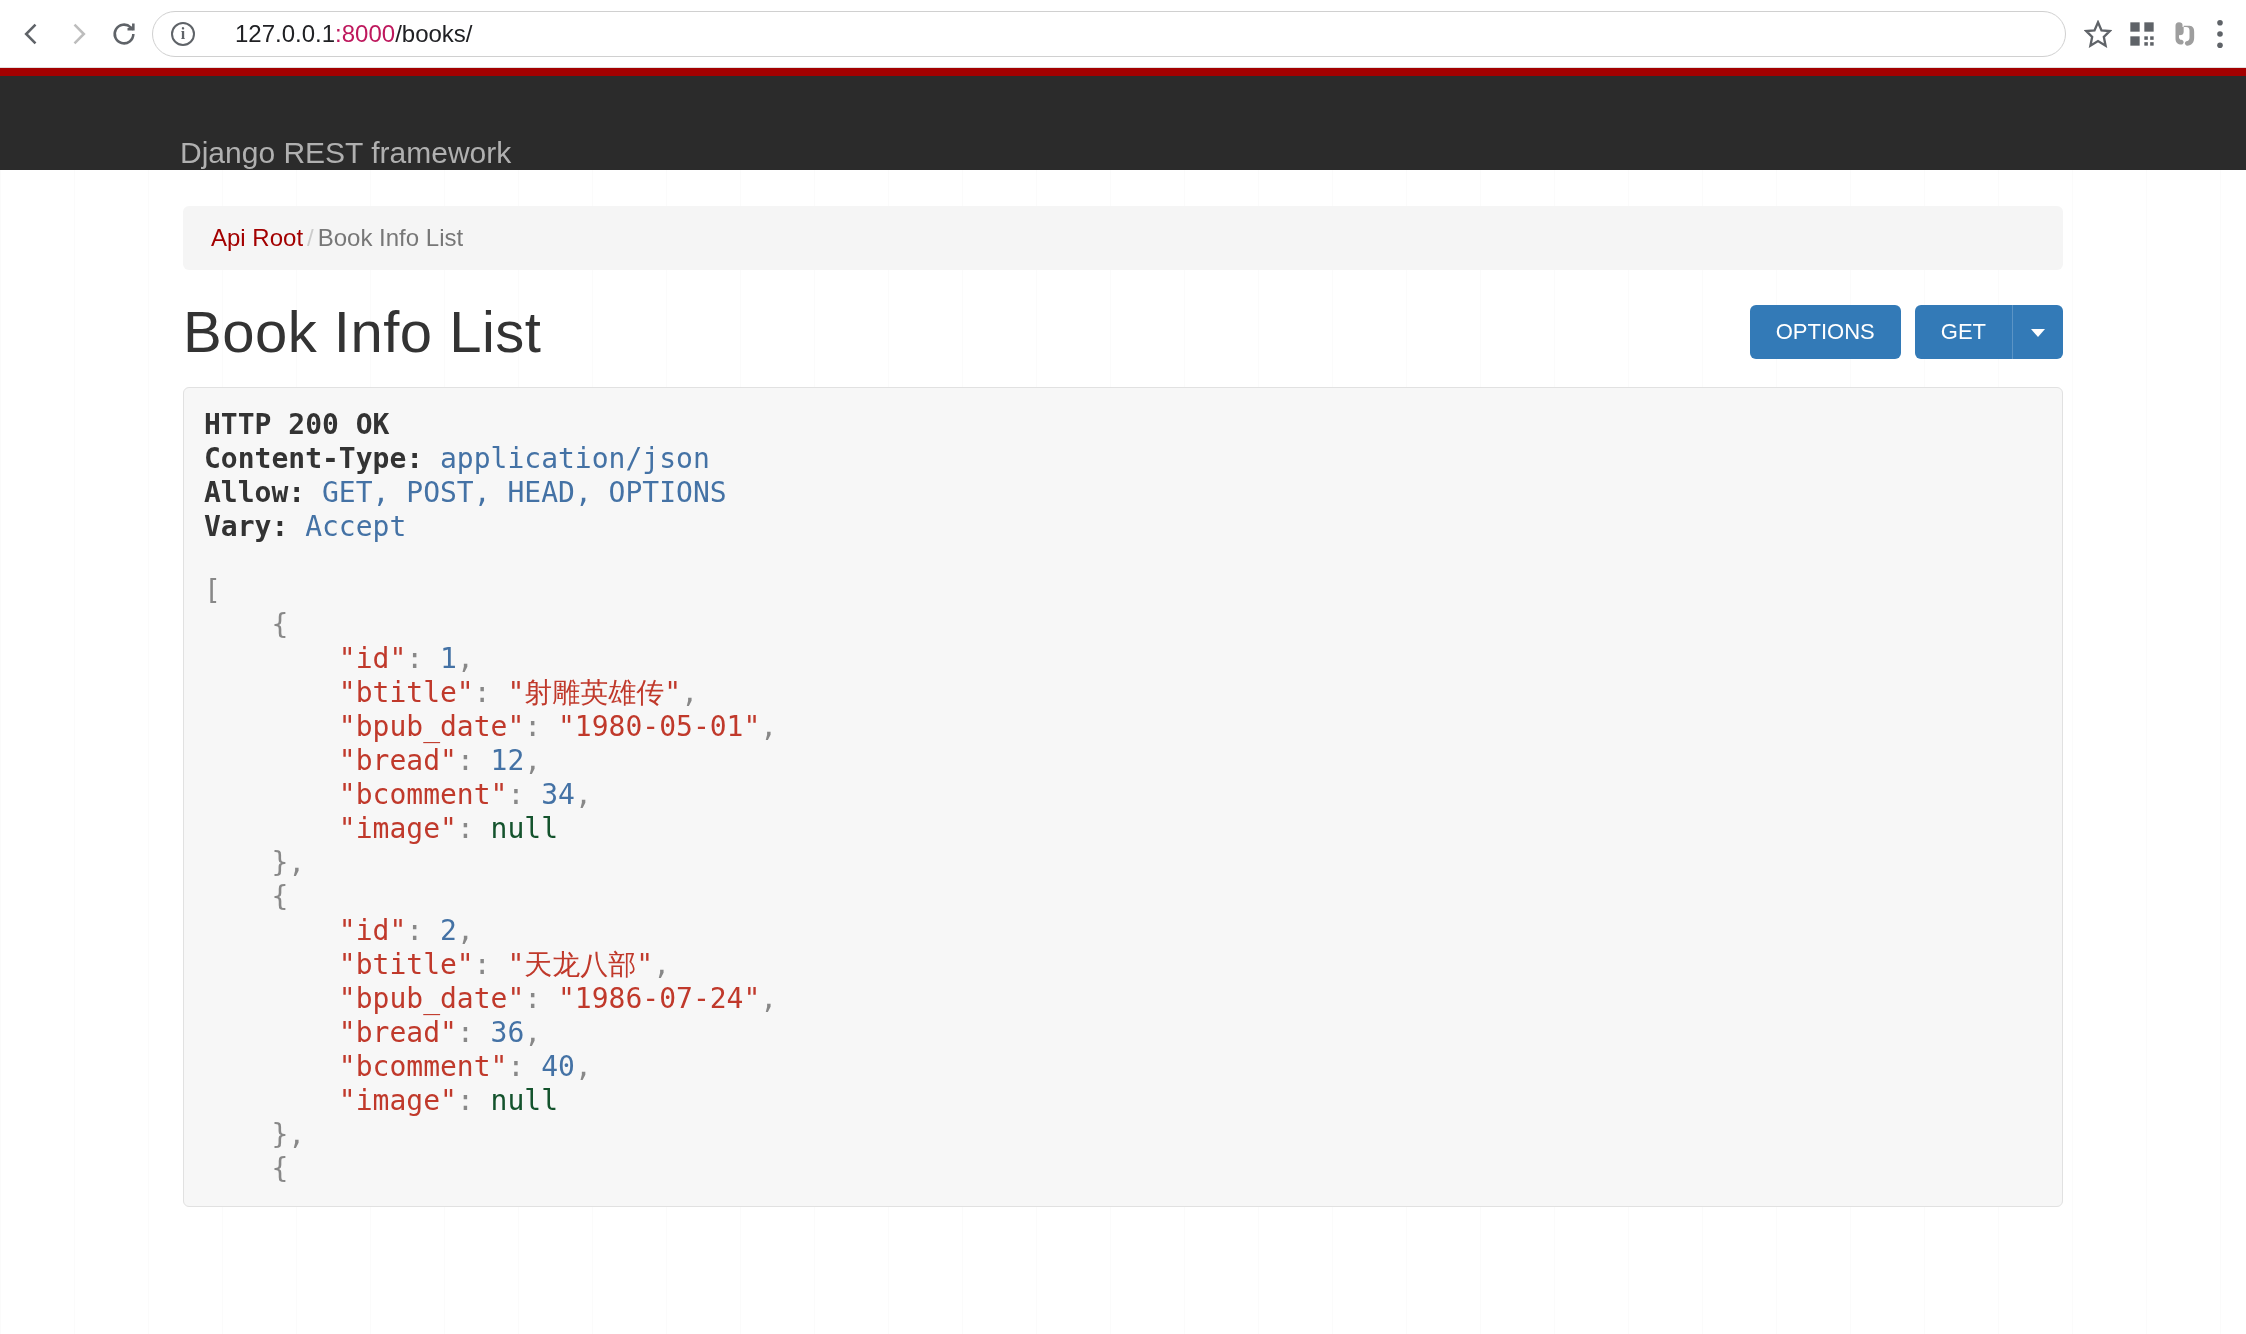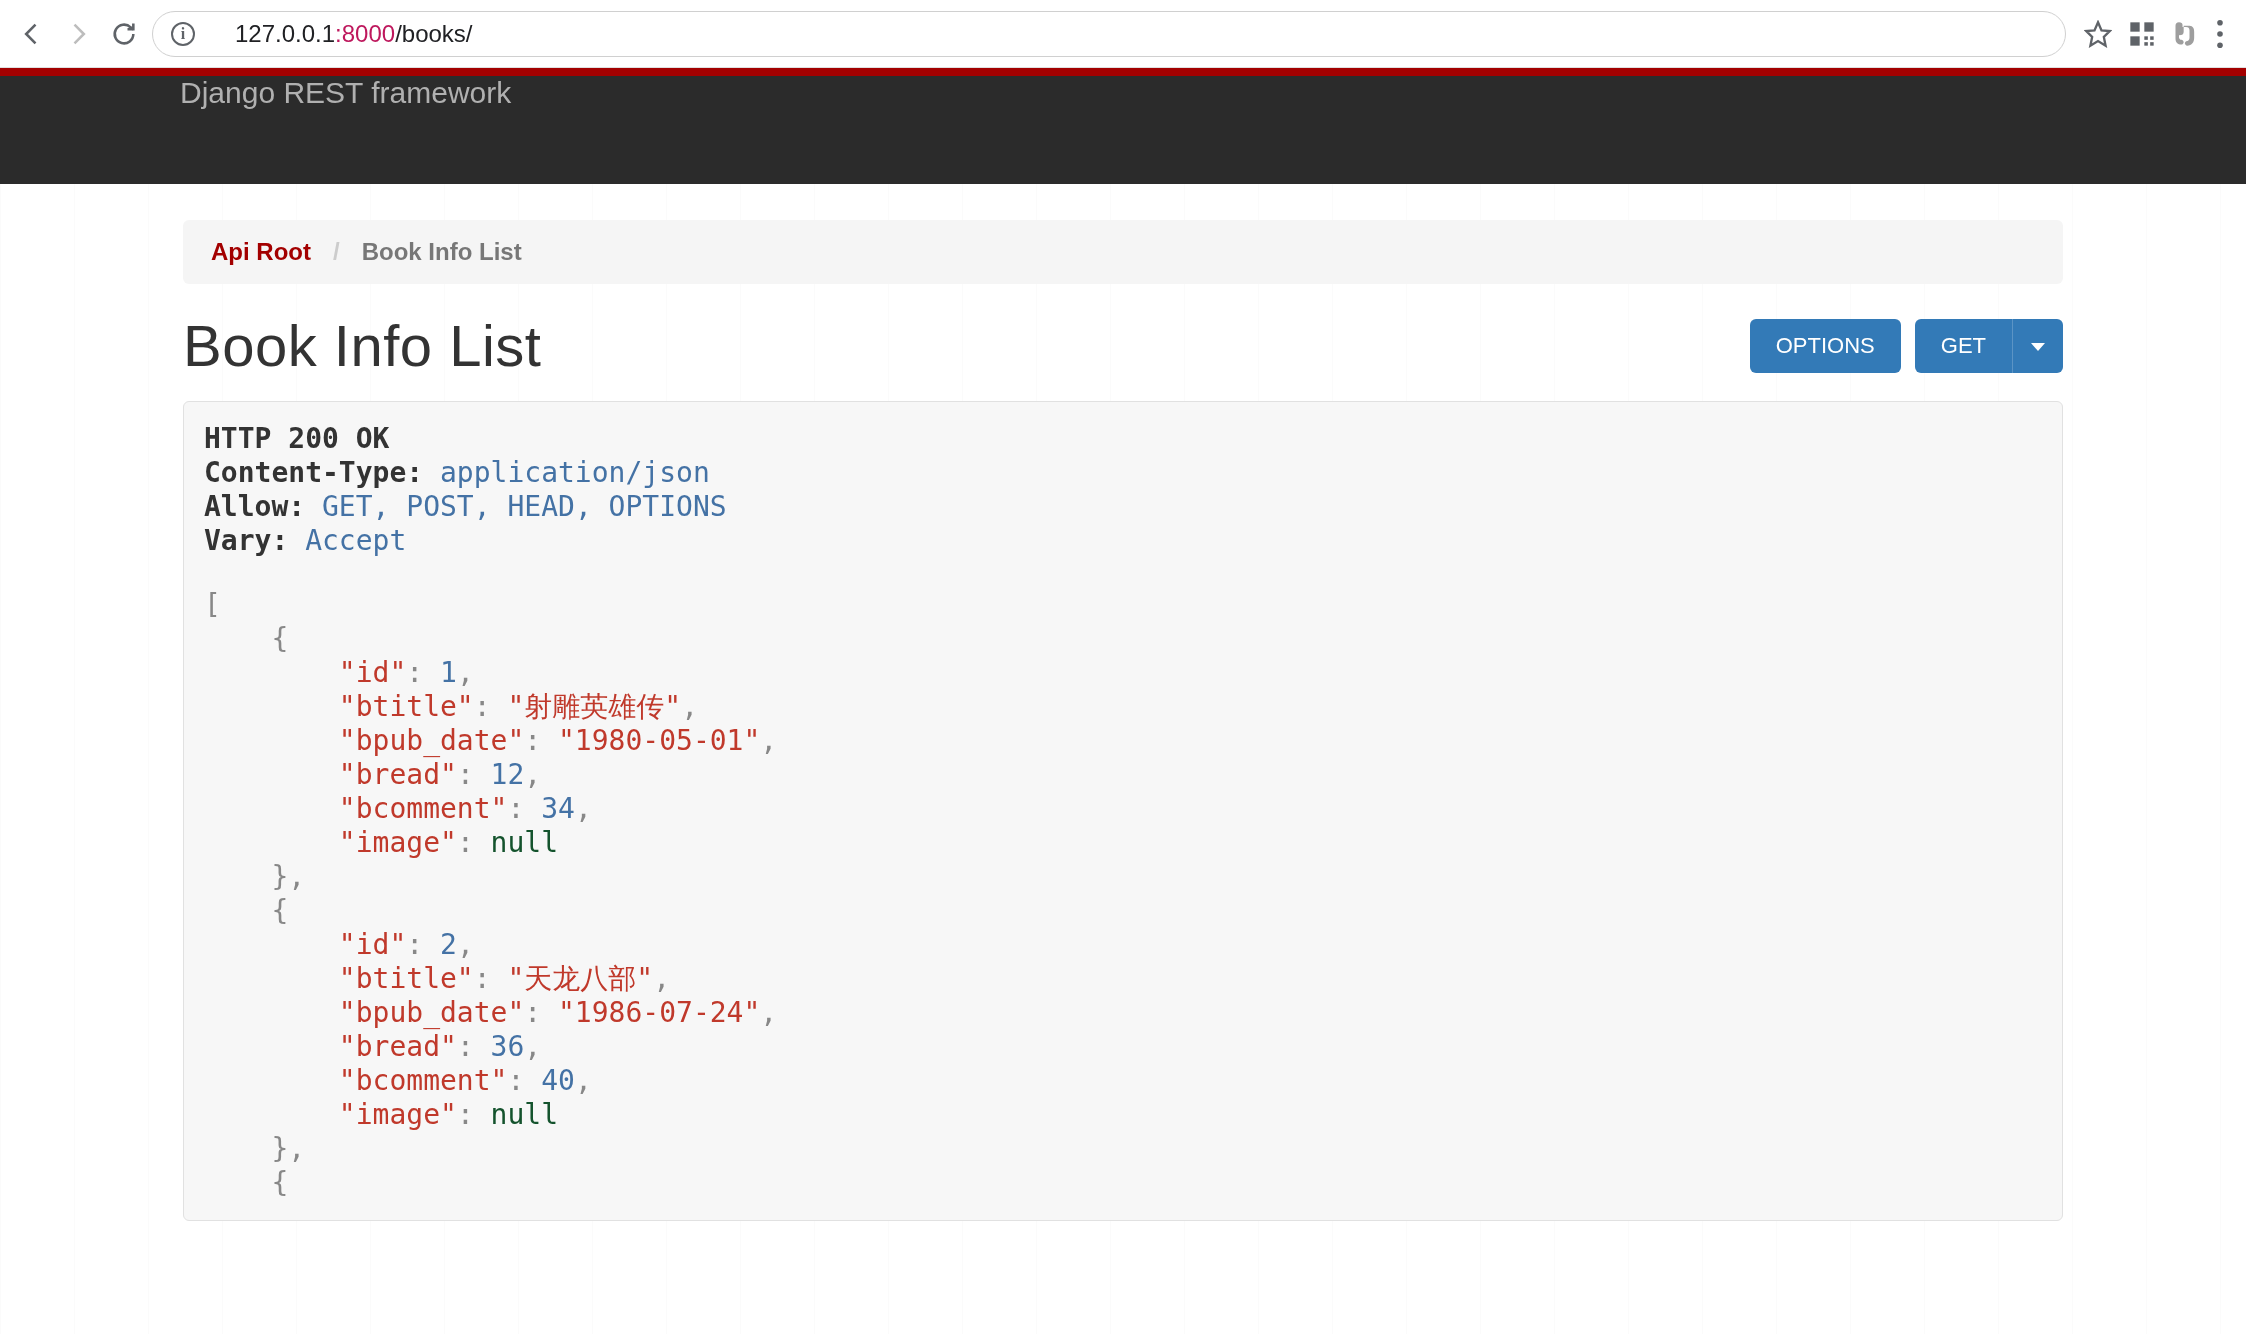--- a/index.html
+++ b/index.html
@@ -14,33 +14,33 @@
 .url-host { color: #202124; margin-left: 28px; }
 .url-port { color: #be185d; }
 .url-path { color: #202124; }
 .right-icons { display: flex; align-items: center; gap: 16px; padding: 0 8px; }
 .star-icon svg, .qr-icon svg, .evernote-icon svg, .menu-dots svg { display:block; }
 
 
 .red-bar { height: 8px; background: #a30000; }
 
 
-.navbar { height: 108px; background: #2b2b2b; display: flex; align-items: flex-start; padding: 0 180px; }
+.navbar { height: 94px; background: #2b2b2b; display: flex; align-items: flex-end; padding: 0 180px; }
 .navbar-brand { color: #b0b0b0; font-size: 30px; font-weight: 400; }
 
 
 .grid-bg {
   background-image: repeating-linear-gradient(to right, rgba(0,0,0,0.015) 0, rgba(0,0,0,0.015) 1px, transparent 1px, transparent 74px);
   min-height: 1164px;
 }
 
 .container { width: 1880px; margin: 0 auto; padding-top: 36px; }
 
 
-.breadcrumb { background: #f5f5f5; border-radius: 6px; padding: 18px 28px; font-size: 24px; display: flex; align-items: flex-start; gap: 22px; font-weight: bold; }
+.breadcrumb { background: #f5f5f5; border-radius: 6px; padding: 18px 28px; font-size: 24px; display: flex; align-items: flex-start; gap: 4px; }
 .breadcrumb a { color: #a30000; text-decoration: none; }
 .breadcrumb .sep { color: #cccccc; }
 .breadcrumb .current { color: #777777; }
 
 
 .title-row { display: flex; align-items: center; margin-top: 28px; }
 .page-title { font-size: 58px; font-weight: 300; color: #333333; letter-spacing: 0.5px; flex: 1; }
 .btn { background: #337ab7; color: #fff; border: none; border-radius: 6px; padding: 14px 26px; font-size: 22px; cursor: pointer; }
 .btn-group { display: flex; margin-left: 14px; }
 .btn-group .btn { margin-left: 0; border-radius: 0; }

